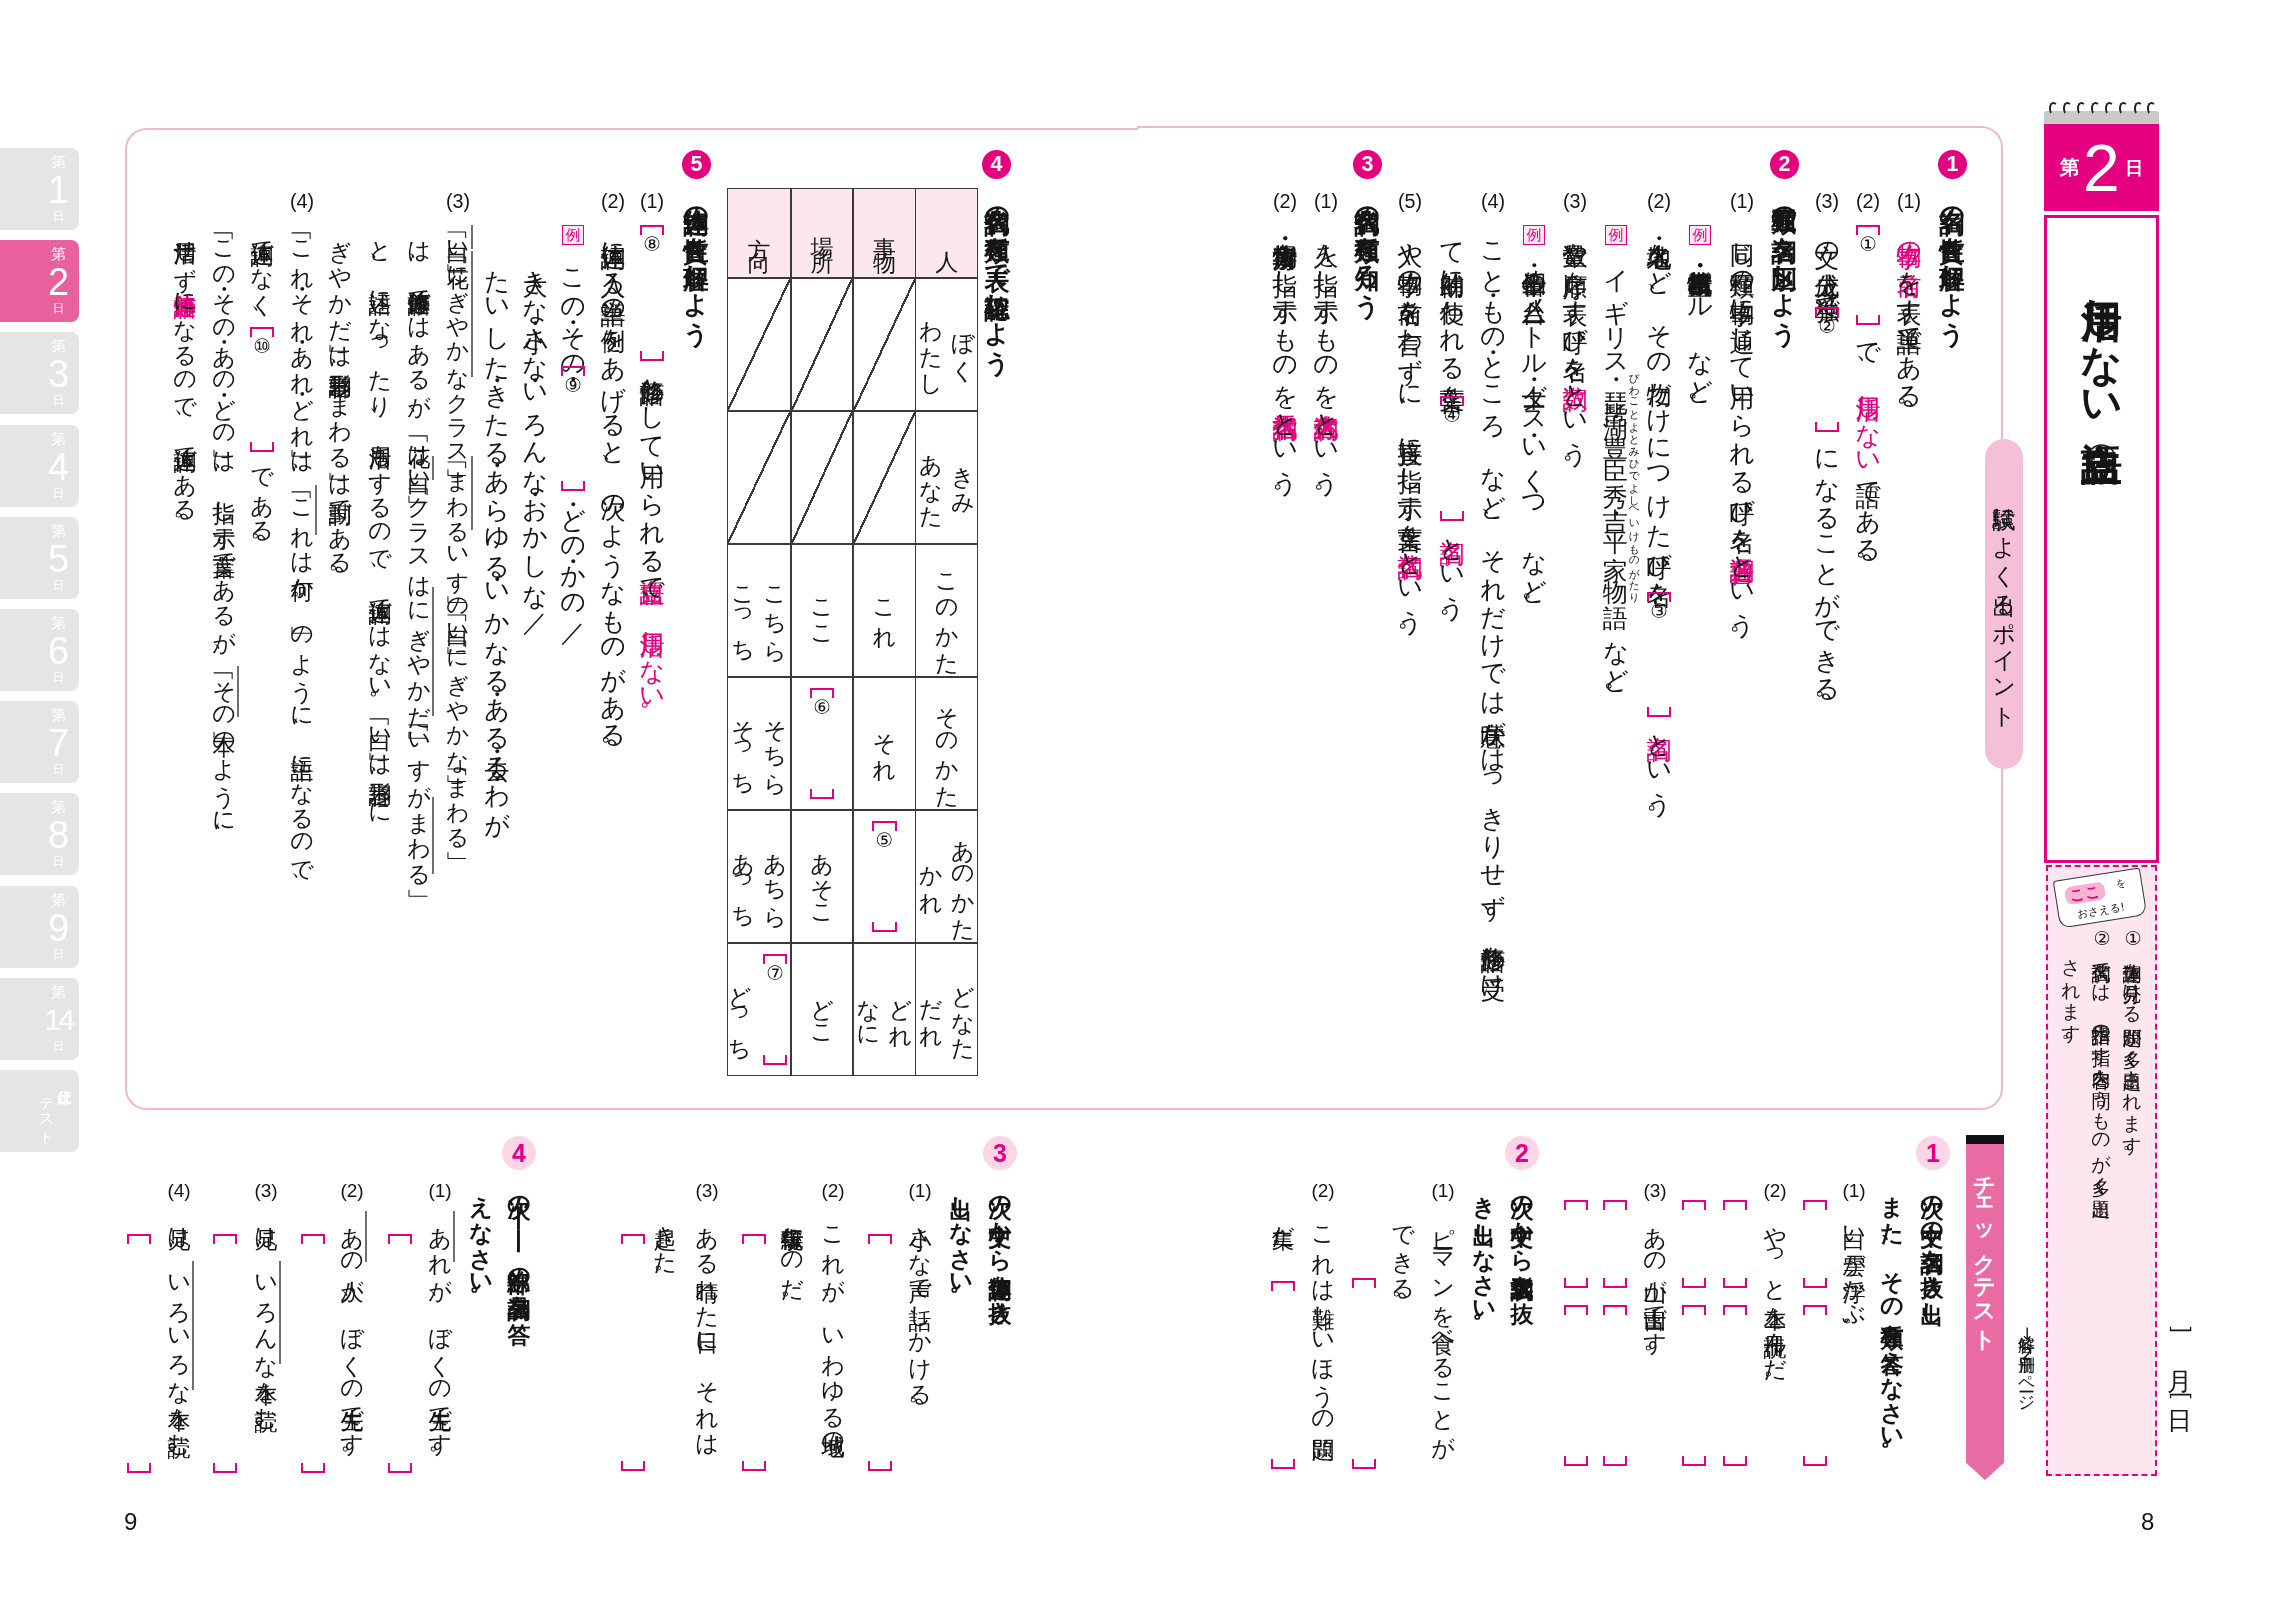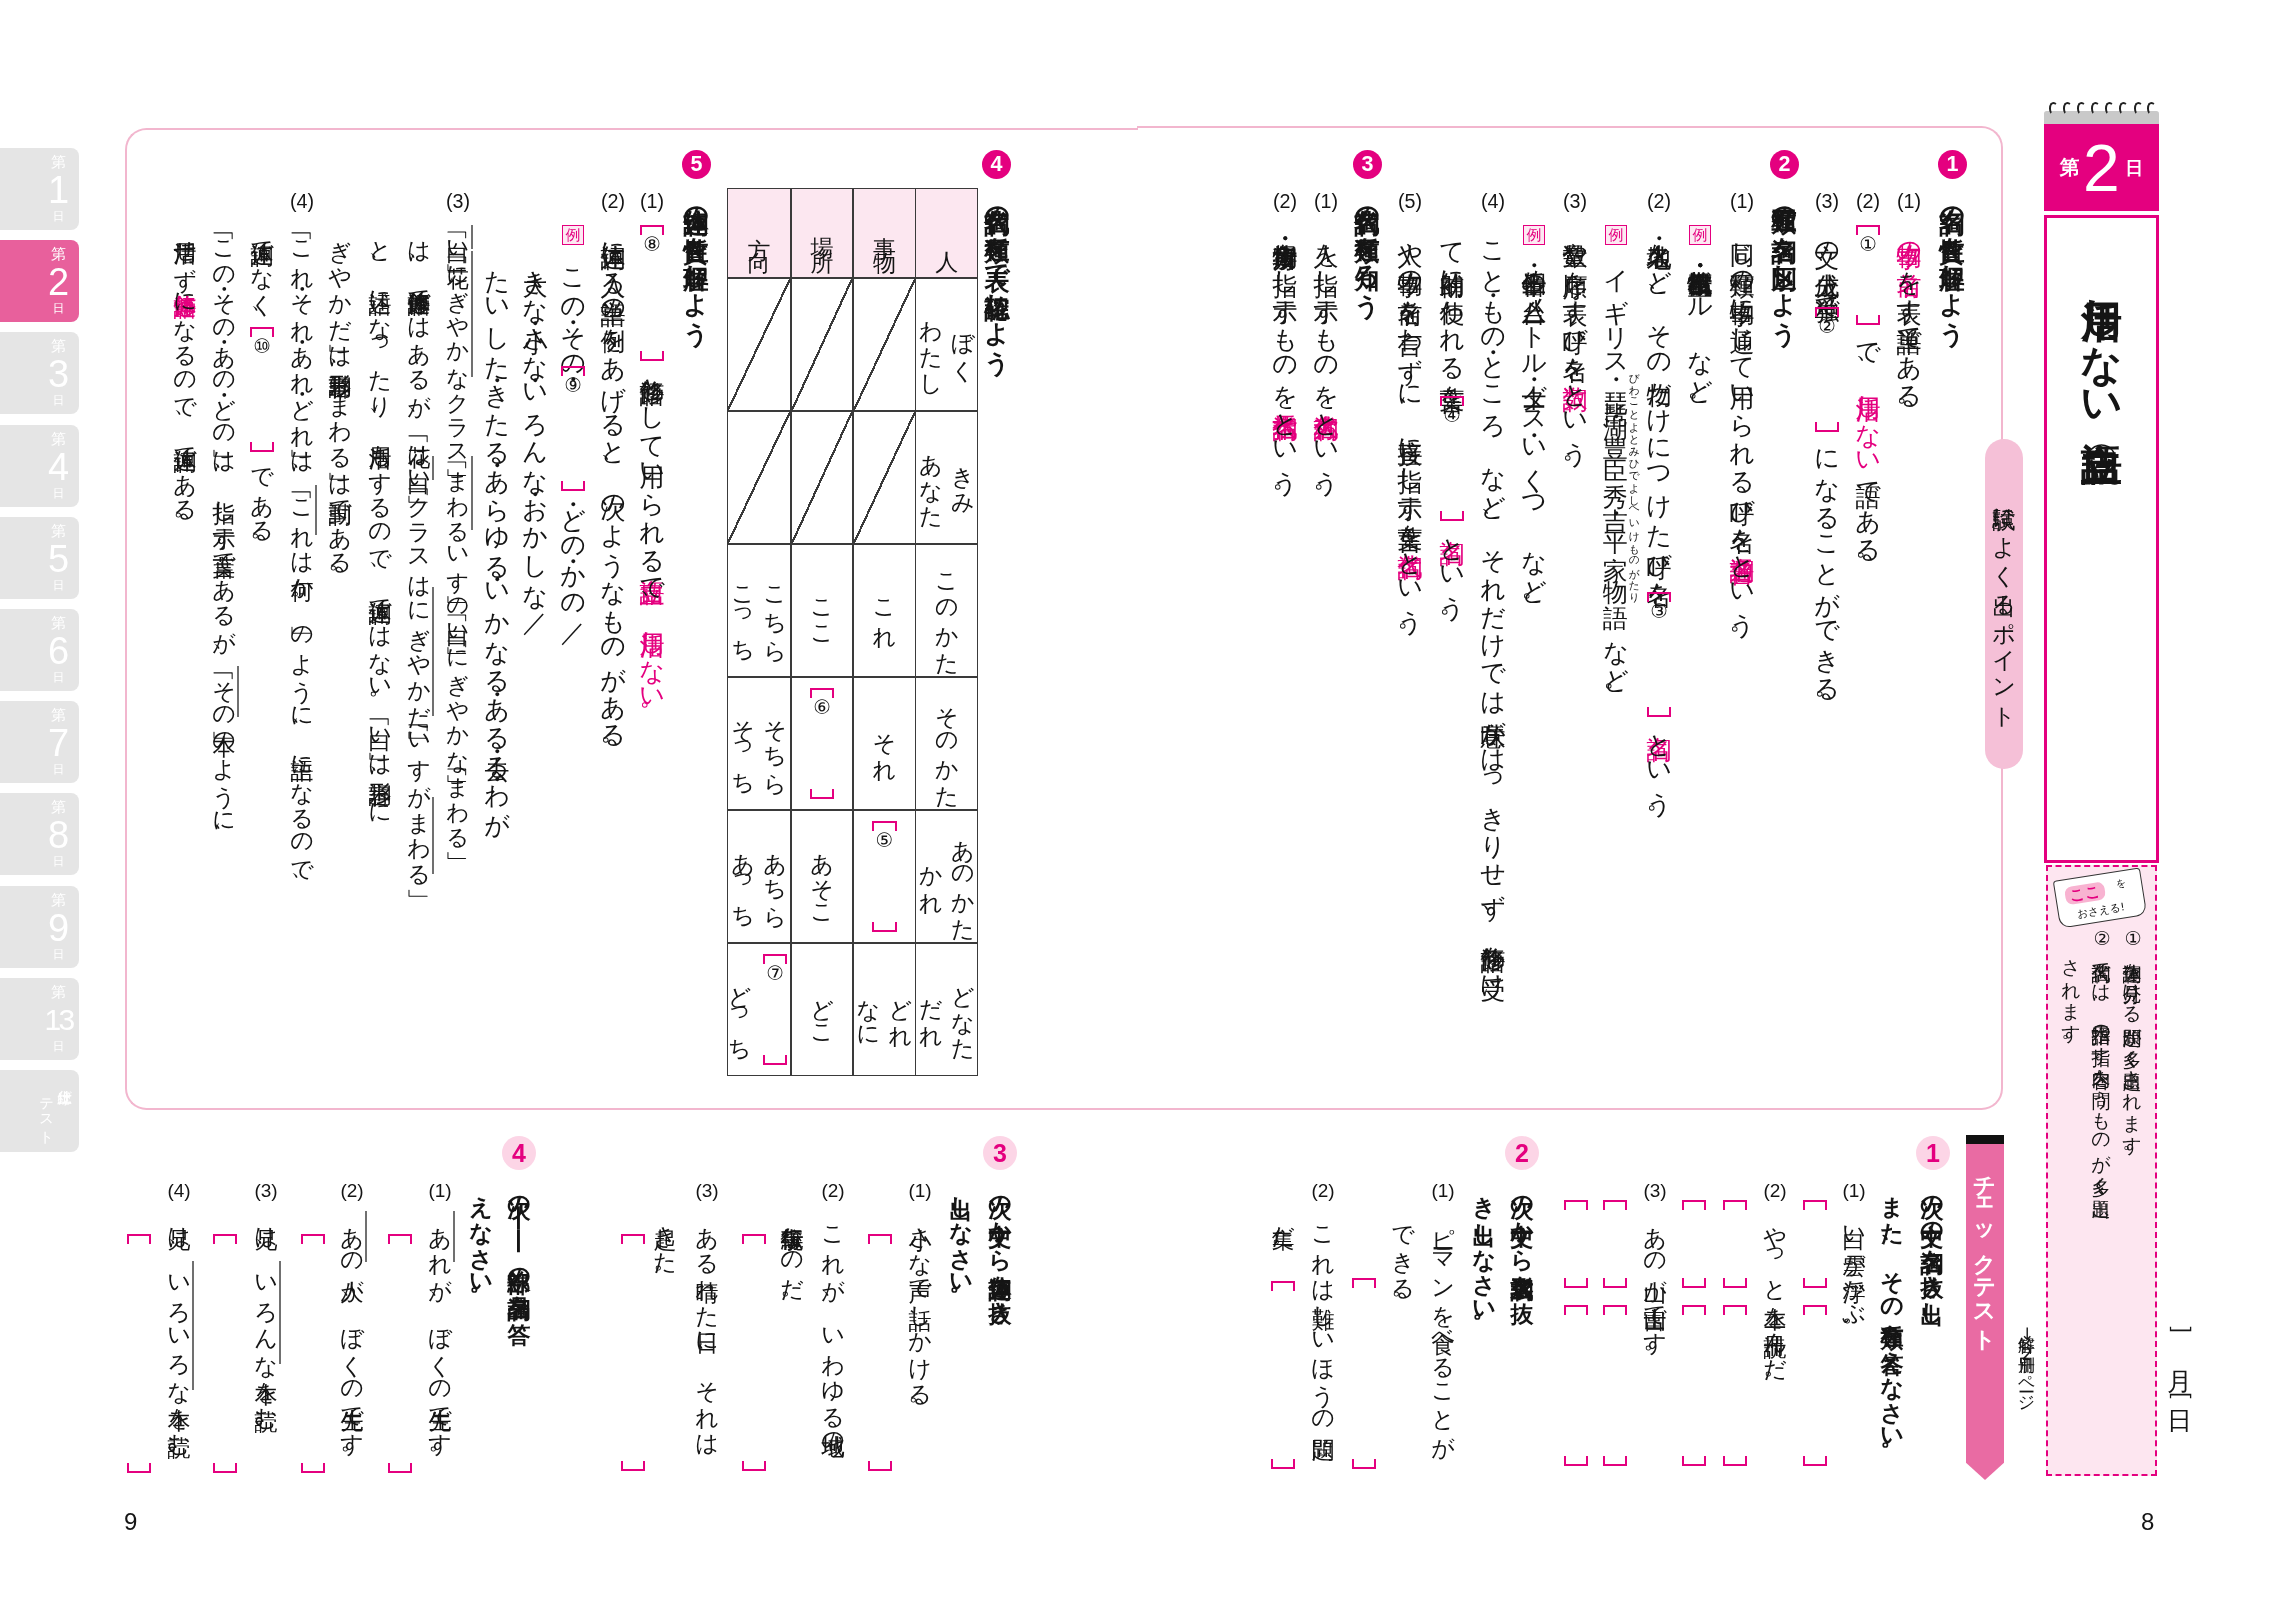--- a/index.html
+++ b/index.html
@@ -152,21 +152,21 @@
   <div class="tab" style="top:886px">
       <div class="tabtxt">
         <span class="tp">第</span>
         <span class="tn">9</span>
         <span class="ts">日</span>
       </div>
     </div>
   <div class="tab" style="top:978px">
       <div class="tabtxt">
         <span class="tp">第</span>
-        <span class="tn two">13</span>
+        <span class="tn two">14</span>
         <span class="ts">日</span>
       </div>
     </div>
   <div class="tab" style="top:1070px">
       <div class="tabtxt2">
         <span>総仕上げ</span>
         <span class="l2">テスト</span>
       </div>
     </div>
 </div>

